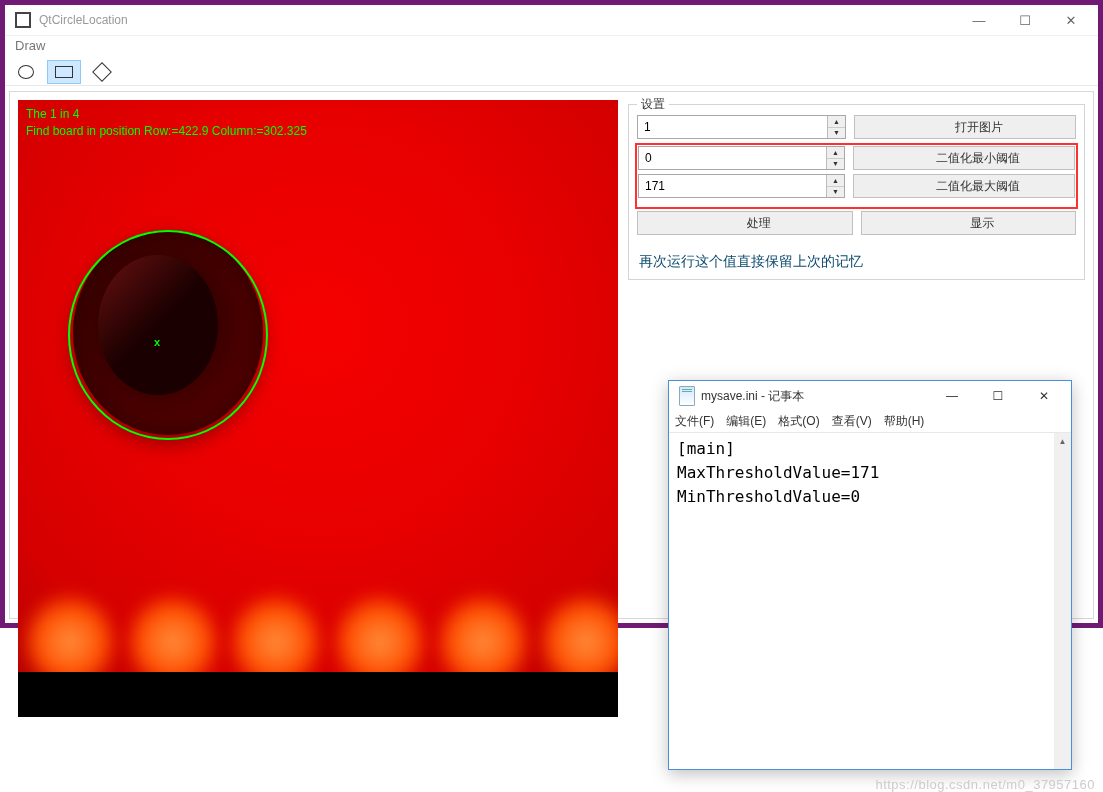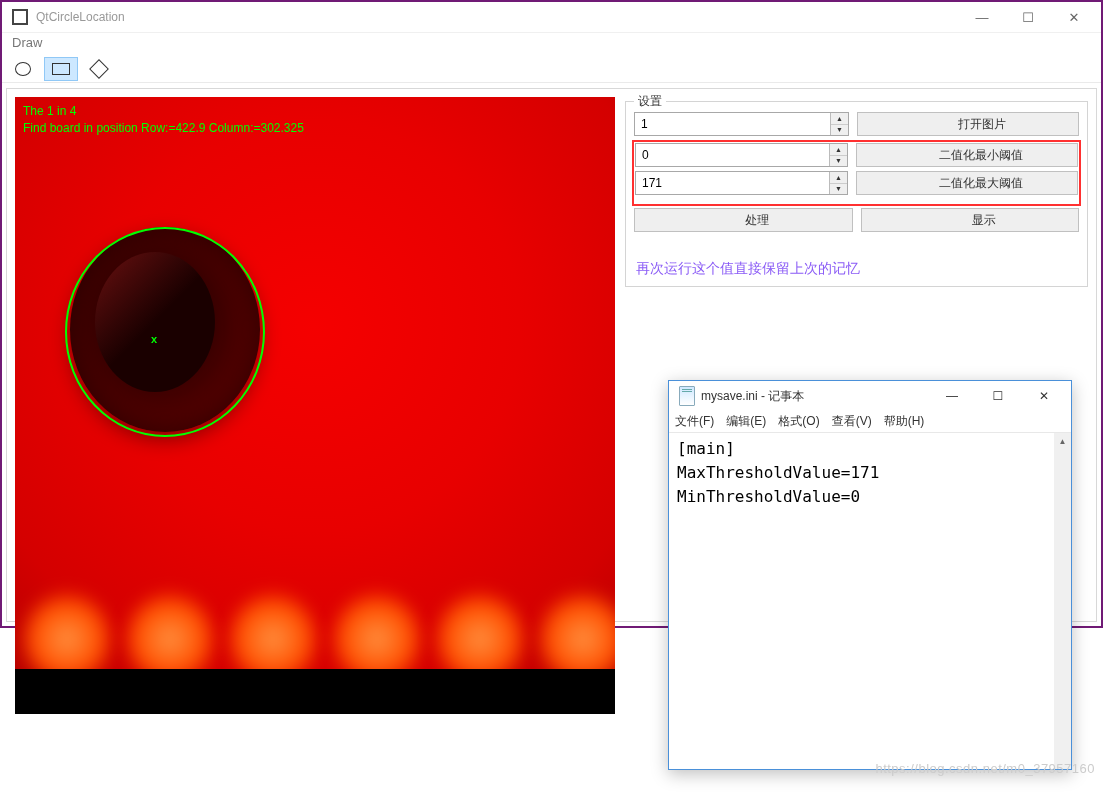--- a/index.html
+++ b/index.html
@@ -1,18 +1,18 @@
 <!DOCTYPE html>
 <html><head>
 <meta charset="utf-8">
 <style>
 * { box-sizing: border-box; margin: 0; padding: 0; font-family: "Microsoft YaHei", "Segoe UI", sans-serif; }
 body { background: #fff; width: 1103px; height: 792px; position: relative; overflow: hidden; }
 
-.main-window { width: 1103px; height: 628px; border: 2px solid #701a75; background: #fff; position: relative; }
+.main-window { width: 1103px; height: 628px; border: 5px solid #701a75; background: #fff; position: relative; }
 
 .titlebar { height: 31px; background: #fff; display: flex; align-items: center; padding: 0 4px; border-bottom: 1px solid #f0f0f0;}
 .titlebar .app-icon { width: 16px; height: 16px; border: 2px solid #444; margin: 0 8px 0 6px;}
 .titlebar .title { flex:1; color:#999; font-size:12px; }
 .titlebar .ctrl { width:46px; height:30px; display:flex; align-items:center; justify-content:center; color:#666; font-size:13px;}
 
 .menubar { height: 22px; padding: 2px 6px; background:#fff; color:#777; font-size:13px; }
 .menubar span { display:inline-block; padding:0 4px; }
 
 .toolbar { height: 28px; background:#fff; padding: 2px 4px; border-bottom:1px solid #eaeaea; display:flex; align-items:center; gap:4px;}
@@ -40,35 +40,35 @@
 .groupbox { border:1px solid #d4d4d4; padding:10px 8px 8px; position:relative; margin-top:4px;}
 .group-title { position:absolute; top:-9px; left:8px; background:#fff; padding:0 4px; font-size:12px; color:#333;}
 .row { display:flex; gap:8px; margin-bottom:6px; align-items:stretch;}
 .spinbox { flex:1; height:24px; border:1px solid #a8a8a8; display:flex; background:#fff; font-size:12px;}
 .spinbox input { flex:1; border:none; outline:none; padding:0 6px; font-size:12px;}
 .spin-btns { width:18px; display:flex; flex-direction:column; border-left:1px solid #bbb;}
 .spin-btns div { flex:1; background:#efefef; display:flex; align-items:center; justify-content:center; font-size:7px; color:#333; border-bottom:1px solid #ccc;}
 .spin-btns div:last-child { border-bottom:none;}
 .qt-btn { width:222px; height:24px; background:#efefef; border:1px solid #c0c0c0; font-size:12px; color:#333; display:flex; align-items:center; justify-content:center;padding-left:28px;}
 .qt-btn.wide { flex:1; width:auto;text-align:center;}
-.red-note { color:#8b5cf6; font-size:14px; margin-top:28px; padding-left:2px;}
+.red-note { color:#0c4a6e; font-size:14px; margin-top:18px; padding-left:2px;}
 
 
 .notepad { position:absolute; left:668px; top:380px; width:404px; height:390px; background:#fff; border:1px solid #4a90d9; box-shadow:0 4px 16px rgba(0,0,0,0.25);}
 .np-titlebar { height:30px; background:#fff; display:flex; align-items:center; padding:0 4px;}
 .np-icon { width:16px; height:20px; margin:0 6px; display:inline-block; background:linear-gradient(#cfe8ff,#fff); border:1px solid #8ab; border-radius:1px; position:relative;}
 .np-icon::after{content:"";position:absolute;left:2px;top:2px;right:2px;height:3px;border-top:3px double #6aa;}
 .np-title { flex:1; font-size:12px; color:#333;}
 .np-ctrl { width:46px; height:28px; display:flex; align-items:center; justify-content:center; color:#333; font-size:12px;}
 .np-menubar { height:22px; padding:2px 6px; font-size:12px; color:#333; display:flex; gap:12px; border-bottom:1px solid #e8e8e8;}
 .np-content { padding:4px 8px; font-size:16px; font-family:"Consolas","Microsoft YaHei",monospace; color:#000; line-height:1.5; white-space:pre; height:calc(100% - 52px); overflow:auto; position:relative;}
 .np-scroll { position:absolute; right:0; top:52px; bottom:0; width:17px; background:#f0f0f0;}
 .np-scroll .sbtn { height:17px; background:#f0f0f0; display:flex; align-items:center; justify-content:center; font-size:8px; color:#666;}
 
-.watermark { position:absolute; right:8px; bottom:16px; color:#ccc; font-size:13px; font-family:Arial; letter-spacing:0.5px;}
+.watermark { position:absolute; right:8px; bottom:0; color:#ccc; font-size:13px; font-family:Arial; letter-spacing:0.5px;}
 </style>
 </head>
 <body>
 
 <div class="main-window">
 
   <div class="titlebar">
     <div class="app-icon"></div>
     <div class="title">QtCircleLocation</div>
     <div class="ctrl">—</div>

